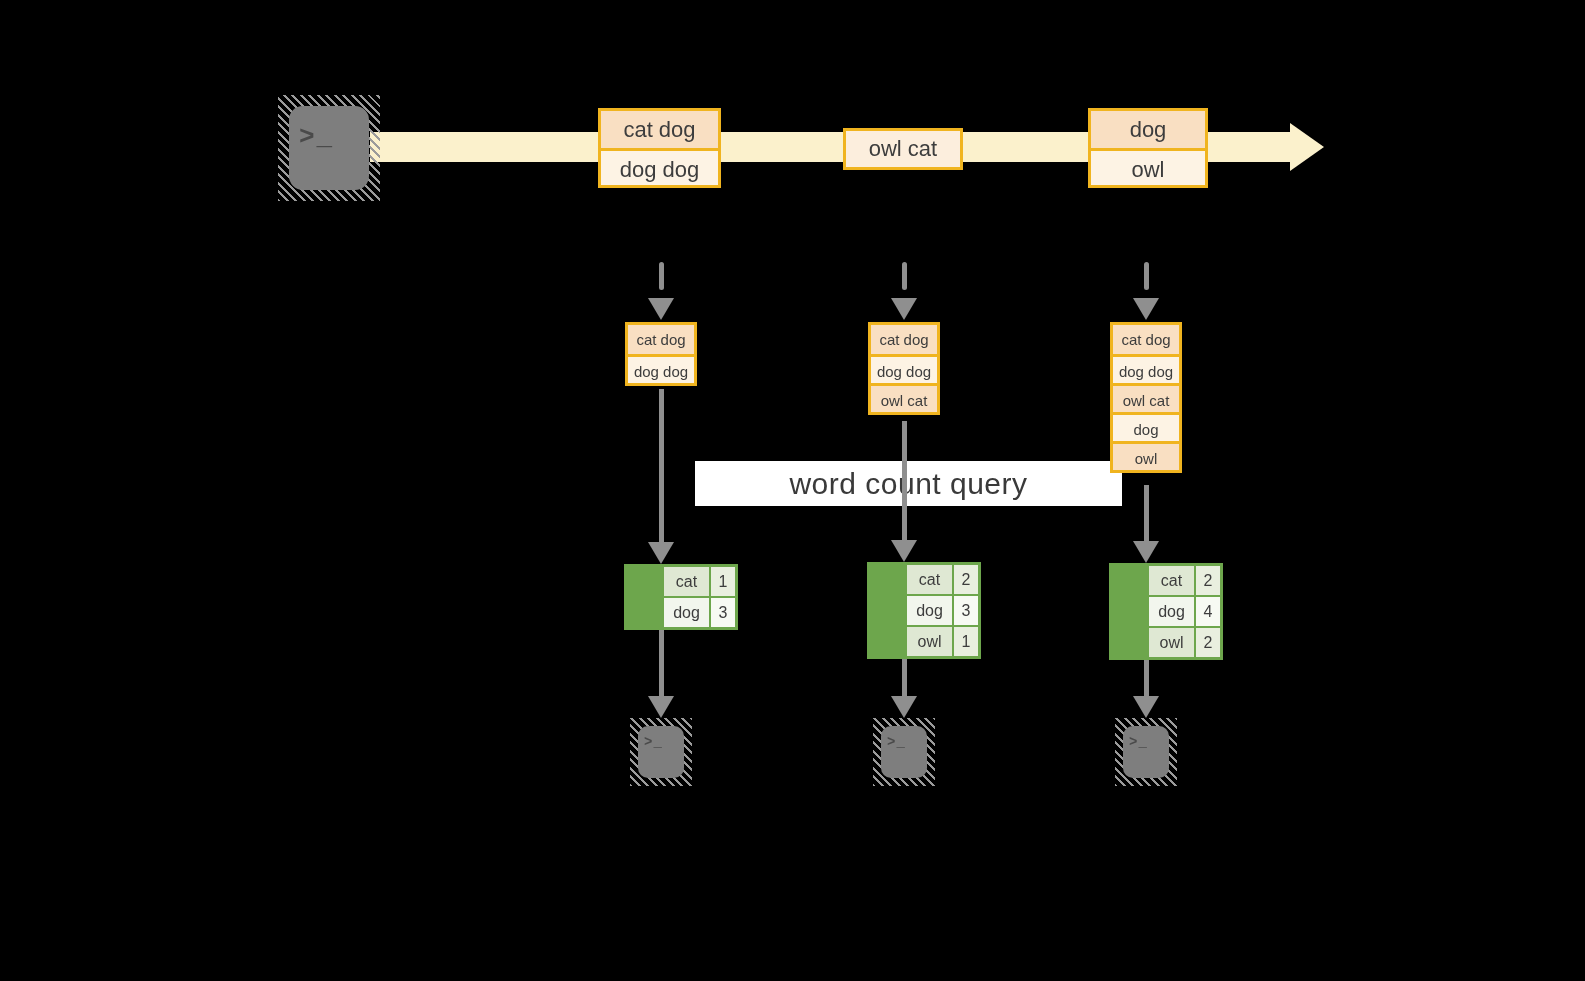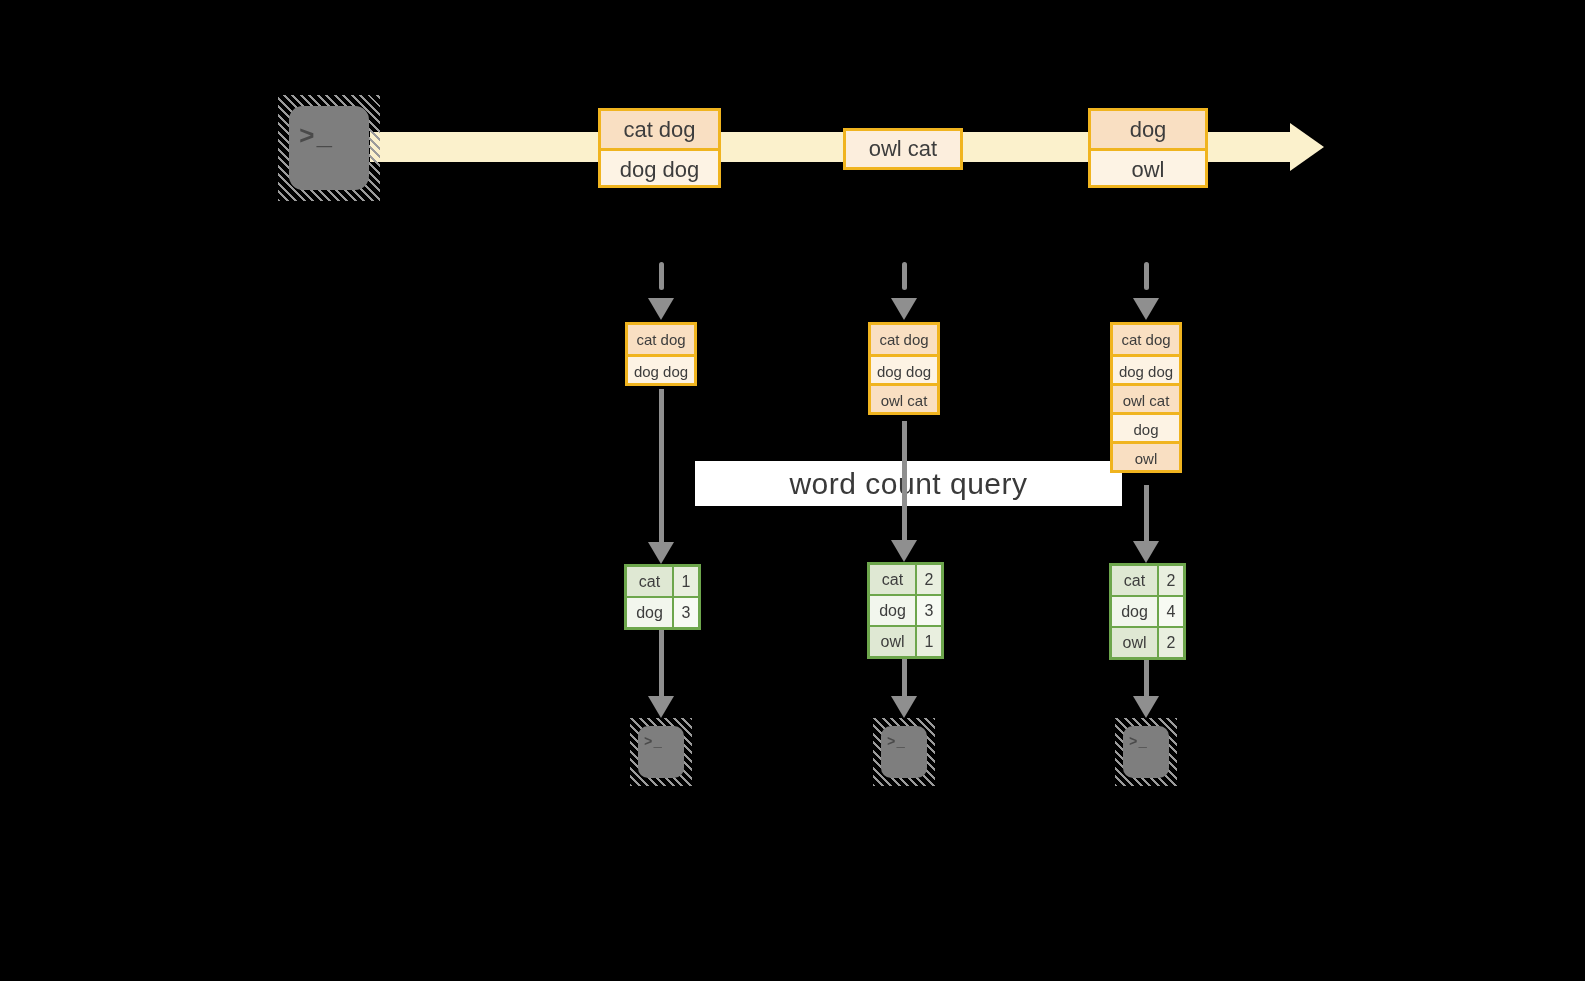--- a/index.html
+++ b/index.html
@@ -22,21 +22,21 @@
   
   .dash-seg{width:5px;border-radius:3px;background:var(--arrow-gray);z-index:3;}
   .arrow-line{width:5px;background:var(--arrow-gray);z-index:3;}
   .arrow-head{width:0;height:0;border-left:13px solid transparent;border-right:13px solid transparent;
     border-top:22px solid var(--arrow-gray);z-index:3;}
   
   .banner{background:var(--banner-bg);z-index:2;display:flex;align-items:center;justify-content:center;
     font-size:30px;color:#3a3a3a;letter-spacing:.5px;}
   
   .wc-table{display:grid;grid-template-columns:45px 24px;gap:2px;background:var(--green-border);
-    border:3px solid var(--green-border);z-index:4;}
+    border:3px solid var(--green-border);z-index:4;padding-left:37px;}
   .wc-cell{height:29px;line-height:29px;text-align:center;font-size:16px;}
   .g-even-w{background:var(--green-cell);} .g-even-n{background:var(--green-cell-num);}
   .g-odd-w{background:var(--green-cell-alt);} .g-odd-n{background:var(--green-cell-alt-num);}
   
   .term-hatch{background:repeating-linear-gradient(45deg,#9b9b9b 0 2px,transparent 2px 6px);z-index:4;}
   .term-body{position:absolute;background:var(--terminal-gray);border-radius:14px;}
   .term-glyph{position:absolute;font-weight:700;color:#4a4a4a;letter-spacing:2px;
     font-family:"Liberation Mono",monospace;}
 </style>
 </head>

